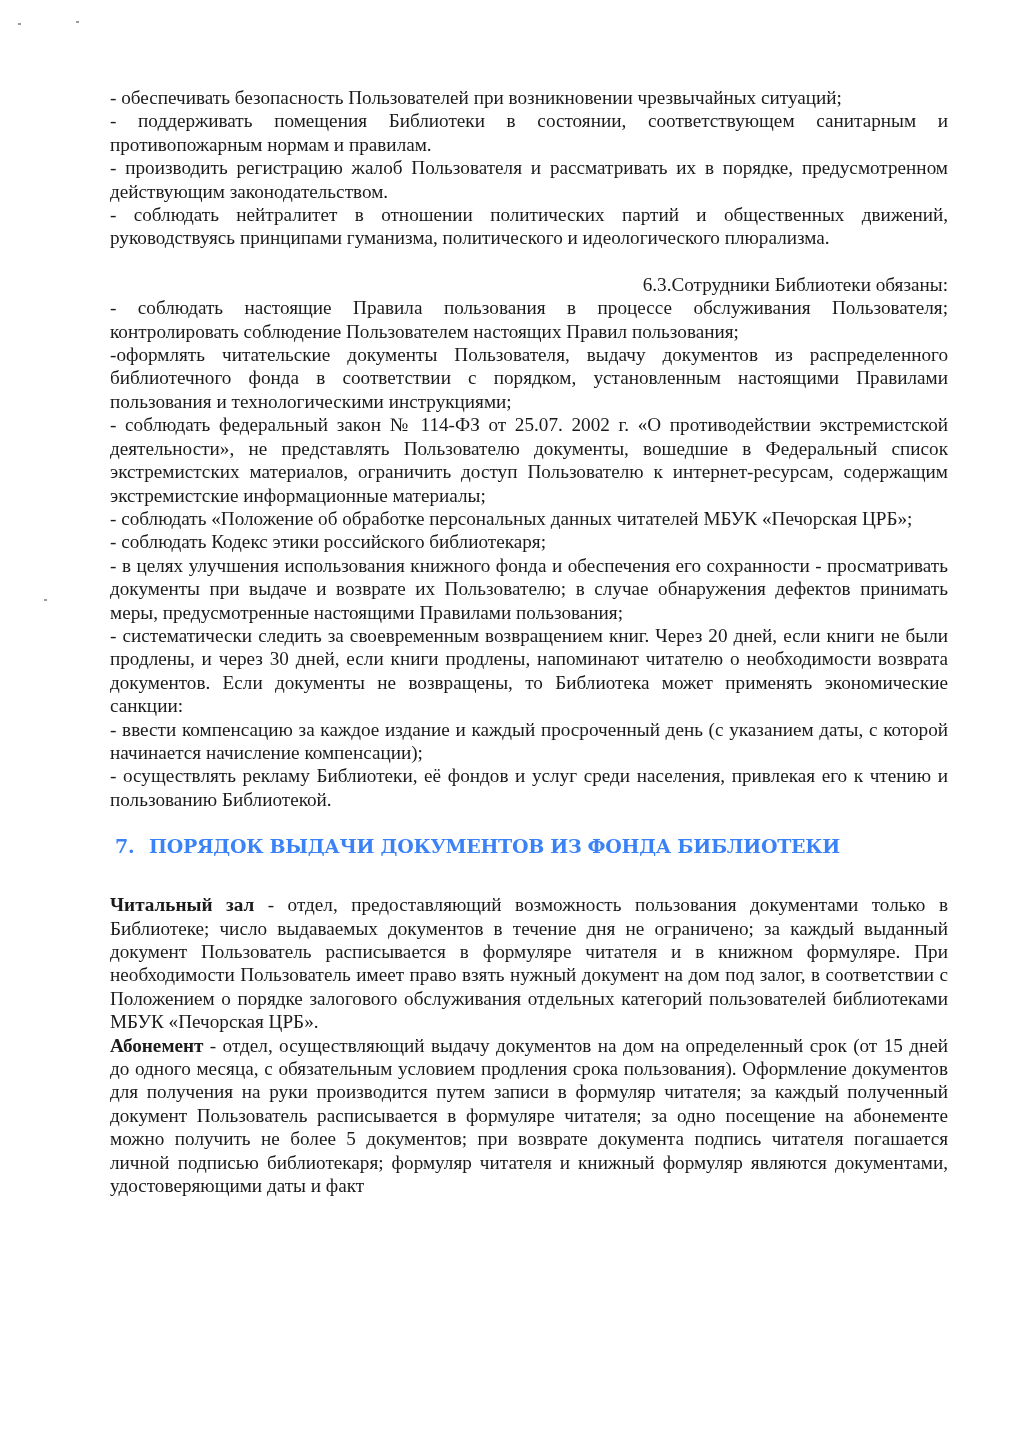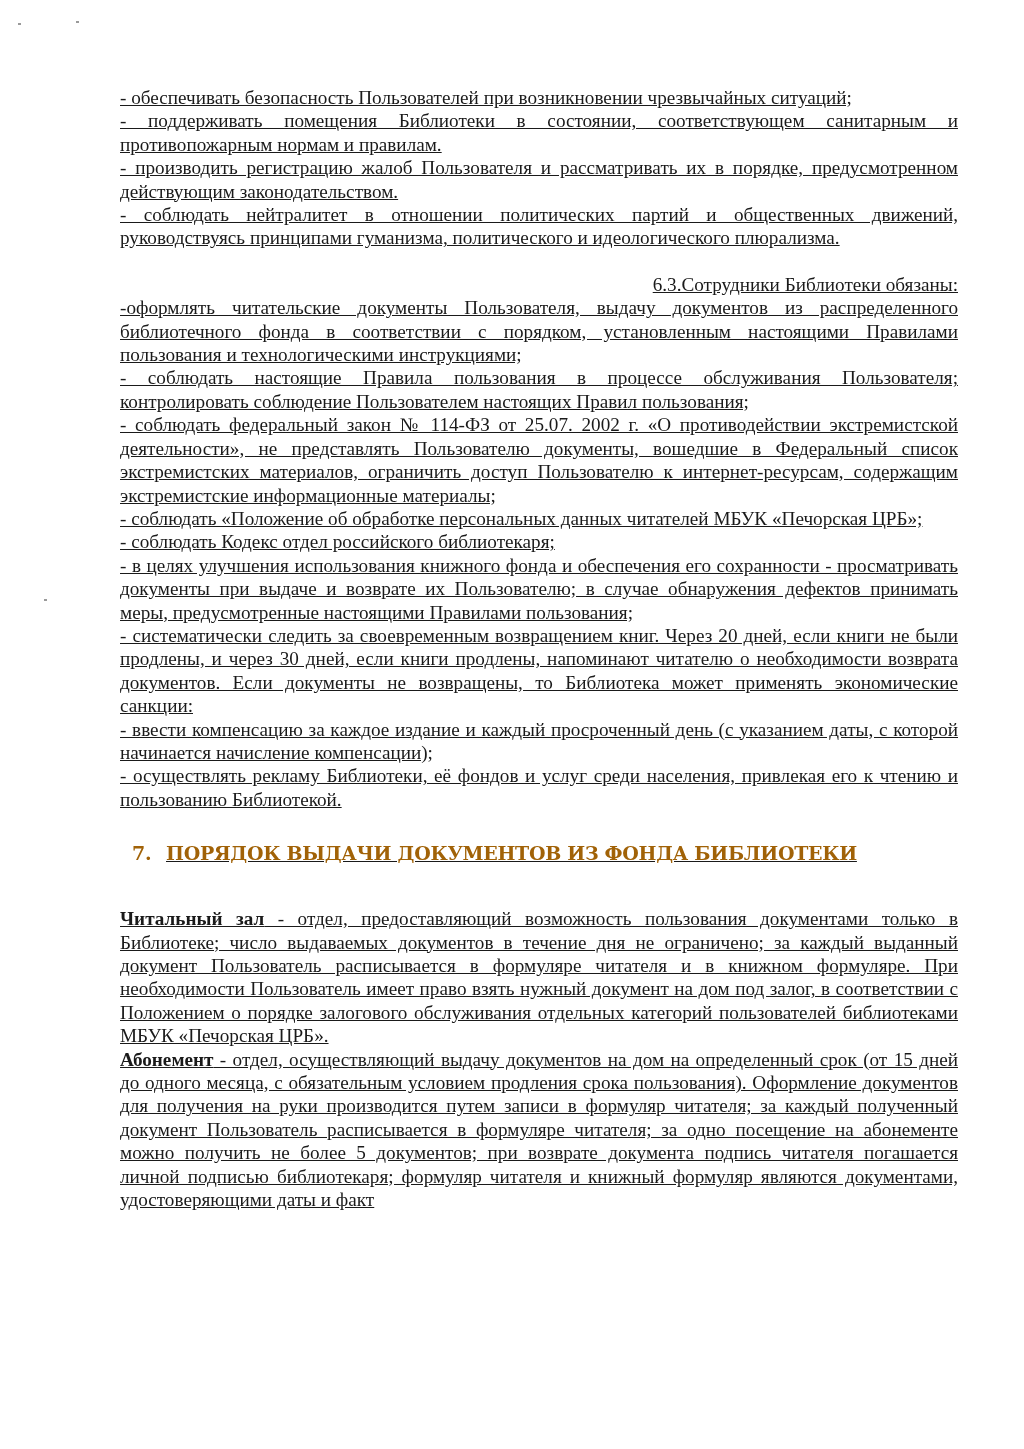--- a/index.html
+++ b/index.html
@@ -1,31 +1,30 @@
 <!DOCTYPE html>
 <html><head>
 <meta charset="utf-8">
 <style>
   html, body { margin: 0; padding: 0; background: #ffffff; }
   body { width: 1024px; height: 1449px; position: relative; overflow: hidden; }
   .page {
-    position: absolute; left: 120px; top: 86px; width: 838px;
+    position: absolute; left: 110px; top: 86px; width: 838px;
     font-family: "Liberation Serif", "DejaVu Serif", serif;
     font-size: 19.2px; line-height: 23.4px; color: #1a1a1a;
     text-align: justify;
-    text-decoration: underline;
   }
   .page p { margin: 0; }
   .page p.last-line-left { text-align: right; }
   .gap-1 { height: 23px; }
   .gap-2 { height: 18px; }
   .heading {
     font-family: "DejaVu Serif", "Liberation Serif", serif;
     font-size: 19px; line-height: 24px; letter-spacing: -0.3px;
-    text-align: left; color: #a16207; margin: 12px;
+    text-align: left; color: #3b82f6; margin: 5px;
   }
   .heading .num { display: inline-block; width: 34px; }
   b { font-weight: bold; }
   .speck { position: absolute; width: 3px; height: 2px; background: #9a9a9a; }
 </style>
 </head>
 <body>
 
 <div class="speck" style="left:18px;top:23px;"></div>
 <div class="speck" style="left:76px;top:21px;"></div>
@@ -37,25 +36,25 @@
     <p>- обеспечивать безопасность Пользователей при возникновении чрезвычайных ситуаций;</p>
     <p>- поддерживать помещения Библиотеки в состоянии, соответствующем санитарным и противопожарным нормам и правилам.</p>
     <p>- производить регистрацию жалоб Пользователя и рассматривать их в порядке, предусмотренном действующим законодательством.</p>
     <p>- соблюдать нейтралитет в отношении политических партий и общественных движений, руководствуясь принципами гуманизма, политического и идеологического плюрализма.</p>
   </div>
 
   <div class="gap-1"></div>
 
   <div>
     <p class="last-line-left">6.3.Сотрудники Библиотеки обязаны:</p>
+    <p>- соблюдать настоящие Правила пользования в процессе обслуживания Пользователя; контролировать соблюдение Пользователем настоящих Правил пользования;</p>
     <p>-оформлять читательские документы Пользователя, выдачу документов из распределенного библиотечного фонда в соответствии с порядком, установленным настоящими Правилами пользования и технологическими инструкциями;</p>
-    <p>- соблюдать настоящие Правила пользования в процессе обслуживания Пользователя; контролировать соблюдение Пользователем настоящих Правил пользования;</p>
     <p>- соблюдать федеральный закон № 114-ФЗ от 25.07. 2002 г. «О противодействии экстремистской деятельности», не представлять Пользователю документы, вошедшие в Федеральный список экстремистских материалов, ограничить доступ Пользователю к интернет-ресурсам, содержащим экстремистские информационные материалы;</p>
     <p>- соблюдать «Положение об обработке персональных данных читателей МБУК «Печорская ЦРБ»;</p>
-    <p>- соблюдать Кодекс отдел российского библиотекаря;</p>
+    <p>- соблюдать Кодекс этики российского библиотекаря;</p>
     <p>- в целях улучшения использования книжного фонда и обеспечения его сохранности - просматривать документы при выдаче и возврате их Пользователю; в случае обнаружения дефектов принимать меры, предусмотренные настоящими Правилами пользования;</p>
     <p>- систематически следить за своевременным возвращением книг. Через 20 дней, если книги не были продлены, и через 30 дней, если книги продлены, напоминают читателю о необходимости возврата документов. Если документы не возвращены, то Библиотека может применять экономические санкции:</p>
     <p>- ввести компенсацию за каждое издание и каждый просроченный день (с указанием даты, с которой начинается начисление компенсации);</p>
     <p>- осуществлять рекламу Библиотеки, её фондов и услуг среди населения, привлекая его к чтению и пользованию Библиотекой.</p>
   </div>
 
   <div class="gap-2"></div>
 
   <h2 class="heading">
     <span class="num">7.</span><span>ПОРЯДОК ВЫДАЧИ ДОКУМЕНТОВ ИЗ ФОНДА БИБЛИОТЕКИ</span>

